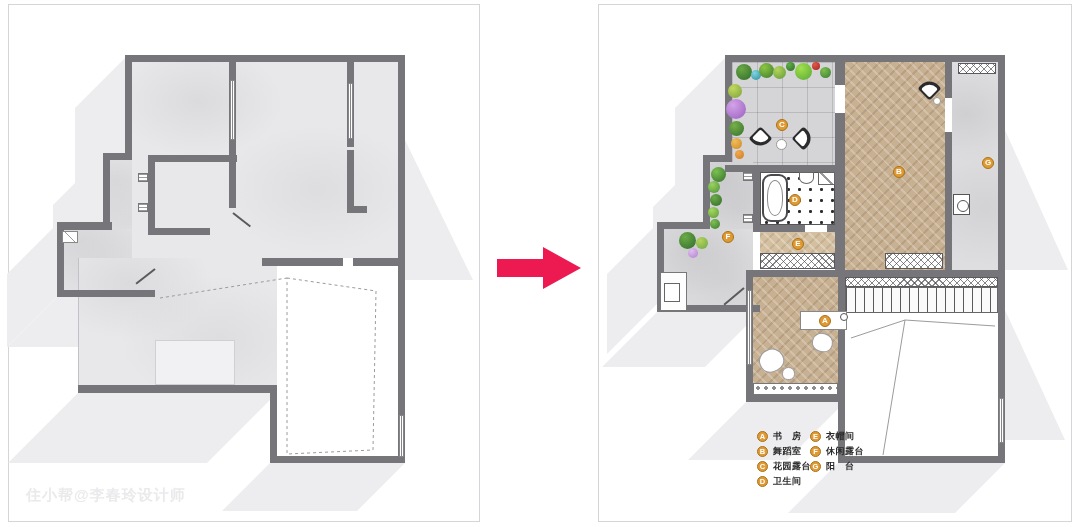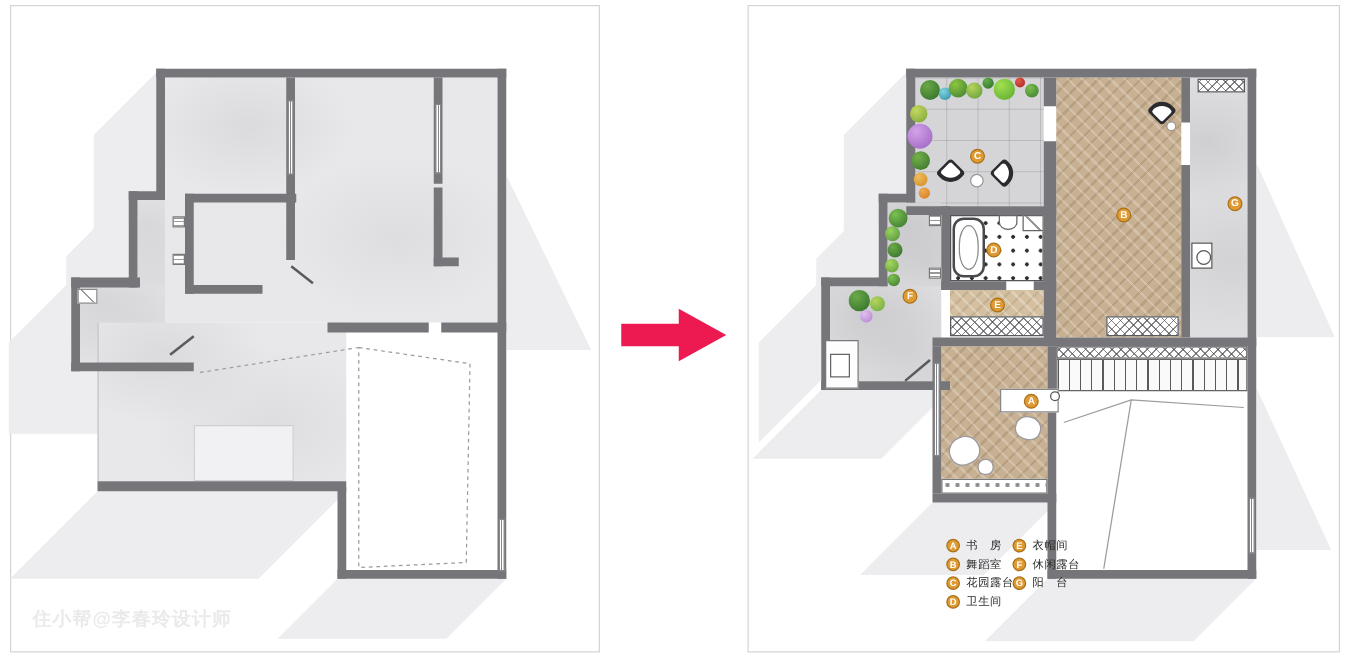--- a/index.html
+++ b/index.html
@@ -33,21 +33,21 @@
   .washer{background:#fff;border:1px solid #555;}
   .washer::after{content:"";position:absolute;left:3px;top:5px;width:10px;height:10px;border:1px solid #555;border-radius:50%;}
   .fixt{background:#fff;border:1px solid #666;}
   .desk{background:#fff;border:1px solid #888;}
   .blob{background:#fff;border:1px solid #9a9a9e;border-radius:48% 48% 44% 44%;}
   .counter{background:#fdfdfd;border:1px solid #777;}
   .door{height:2px;background:#5a5a5e;transform-origin:0 50%;}
   .rlabel{width:12px;height:12px;background:#e09a33;border:1px solid #a9721a;border-radius:50%;color:#fff;font-size:8px;line-height:10px;font-weight:bold;text-align:center;}
   .lrow{display:flex;align-items:center;height:11px;margin-bottom:4px;}
   .lbadge{width:11px;height:11px;background:#e09a33;border:1px solid #a9721a;border-radius:50%;color:#fff;font-size:7.5px;line-height:9.5px;font-weight:bold;text-align:center;box-sizing:border-box;flex:none;}
-  .llabel{margin-left:5px;font-size:9px;font-weight:400;color:#2a2a2a;letter-spacing:.5px;white-space:nowrap;}
+  .llabel{margin-left:5px;font-size:9px;font-weight:700;color:#2a2a2a;letter-spacing:.5px;white-space:nowrap;}
   #watermark{font-size:15px;font-weight:600;color:#eaeaec;letter-spacing:1px;}
 </style>
 </head>
 <body>
 
 <div id="canvas">
 
   <div class="abs panel" style="left:8px;top:4px;width:472px;height:518px;"></div>
   <div class="abs panel" style="left:598px;top:4px;width:474px;height:518px;"></div>
 

